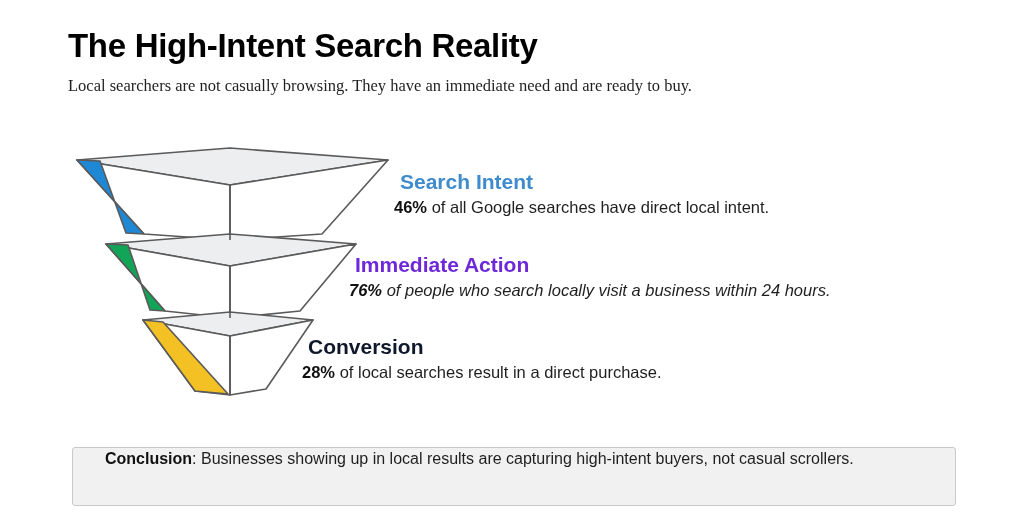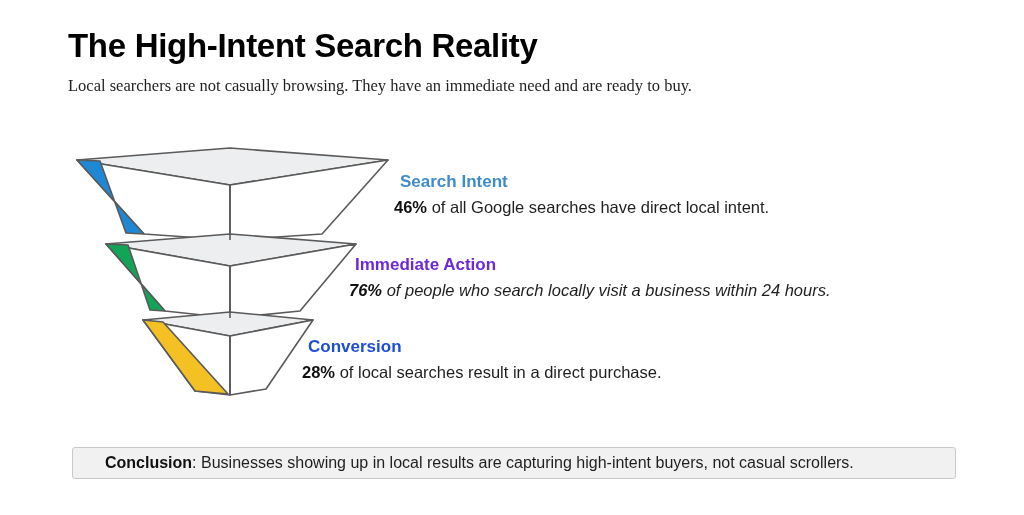--- a/index.html
+++ b/index.html
@@ -62,21 +62,21 @@
     position: absolute;
     left: 0;
     top: 0;
     width: 1024px;
     height: 515px;
     pointer-events: none;
   }
   .stage { position: absolute; pointer-events: auto; }
 
   .stage-title {
-    font-size: 17px;
+    font-size: 21px;
     font-weight: bold;
     line-height: 23px;
     white-space: nowrap;
   }
   .stage-desc {
     font-size: 16.5px;
     color: #1f1f1f;
     line-height: 23px;
     margin-top: 3px;
     white-space: nowrap;
@@ -89,26 +89,26 @@
   .stage-2 .stage-desc { margin-left: -6px; font-style: italic; }
   .stage-3 { left: 308px; top: 335px; }
   .stage-3 .stage-desc { margin-left: -6px; }
 
   
   .conclusion {
     position: absolute;
     left: 72px;
     top: 447px;
     width: 884px;
-    height: 32px;
+    height: 59px;
     background: #f1f1f1;
     border: 1px solid #c9c9c9;
     border-radius: 3px;
     display: flex;
-    align-items: center;
+    align-items: flex-start;
   }
   .conclusion-text {
     padding-left: 32px;
     font-size: 16px;
     color: #1f1f1f;
     line-height: 22px;
     white-space: nowrap;
   }
   .conclusion-text .lead { font-weight: bold; color: #111111; }
 </style>
@@ -165,21 +165,21 @@
       <div class="stage-title" style="color:#3f8bcc">Search Intent</div>
       <div class="stage-desc"><span class="pct">46%</span> <span>of all Google searches have direct local intent.</span></div>
     </div>
 
     <div class="stage stage-2">
       <div class="stage-title" style="color:#6d28d9">Immediate Action</div>
       <div class="stage-desc"><span class="pct">76%</span> <span>of people who search locally visit a business within 24 hours.</span></div>
     </div>
 
     <div class="stage stage-3">
-      <div class="stage-title" style="color:#1d4ed8">Conversion</div>
+      <div class="stage-title" style="color:#0f172a">Conversion</div>
       <div class="stage-desc"><span class="pct">28%</span> <span>of local searches result in a direct purchase.</span></div>
     </div>
 
   </div>
 
   <div class="conclusion">
     <div class="conclusion-text"><span class="lead">Conclusion</span><span>:</span> <span>Businesses showing up in local results are capturing high-intent buyers, not casual scrollers.</span></div>
   </div>
 
 </div>

